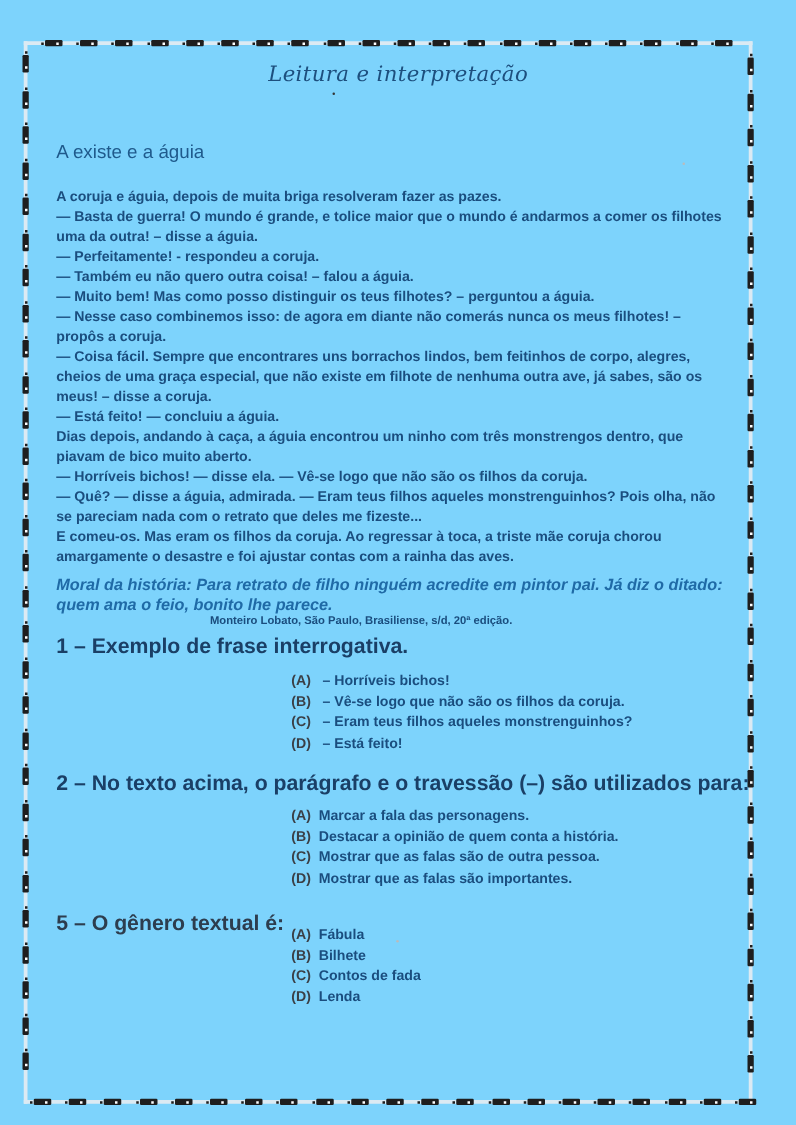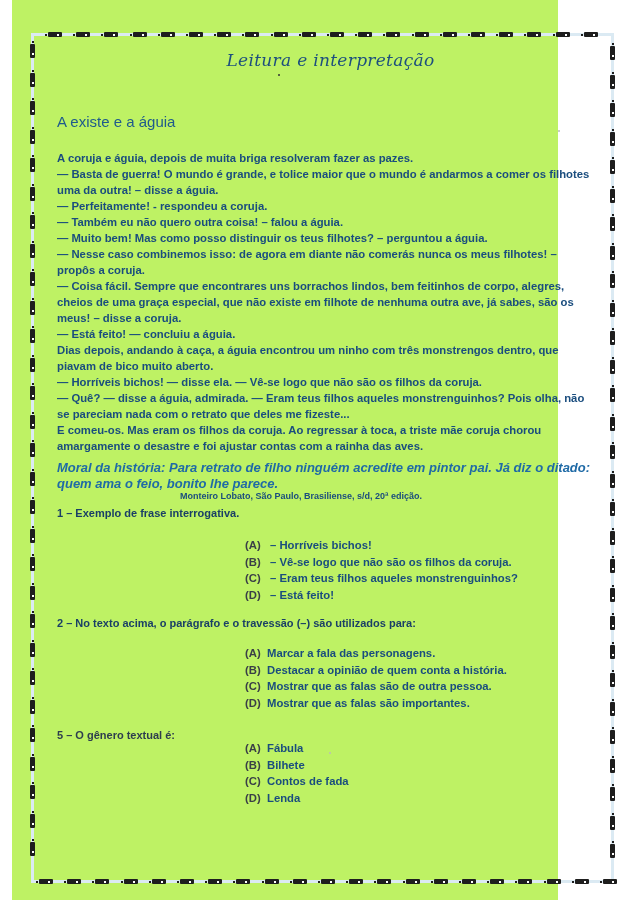--- a/index.html
+++ b/index.html
@@ -1,18 +1,18 @@
 <!DOCTYPE html>
 <html><head>
 <meta charset="utf-8">
 <style>
   html, body { margin: 0; padding: 0; background: #ffffff; }
   body { width: 637px; height: 900px; position: relative; overflow: hidden;
          font-family: "Liberation Sans", "DejaVu Sans", sans-serif; }
-  .page { position: absolute; left: 12px; top: 0; width: 546px; height: 900px; background: #bef264; }
+  .page { position: absolute; left: 0; top: 0; width: 637px; height: 900px; background: #7dd3fc; }
 
   
   .border-line { position: absolute; background: #dbeaf3; }
   .b-top { left: 19px; top: 33px; width: 583px; height: 3px; }
   .b-bottom { left: 19px; top: 880px; width: 583px; height: 3px; }
   .b-left { left: 19px; top: 33px; width: 3px; height: 850px; }
   .b-right { left: 599px; top: 33px; width: 3px; height: 850px; }
   .dash-h { position: absolute; height: 5px; width: 14px; background: #1e1e1e; border-radius: 1px; }
   .dash-h::after { content: ""; position: absolute; right: 3px; top: 1.5px; width: 2px; height: 2px; background: #fff; }
   .dash-h::before { content: ""; position: absolute; left: -3px; top: 1.5px; width: 2px; height: 2px; background: #1e1e1e; }
@@ -28,21 +28,21 @@
   .heading { position: absolute; left: 45px; top: 113px; font-size: 15px; color: #1f5a8c; }
 
   .body-text { position: absolute; left: 45px; top: 150px; width: 540px;
                font-size: 11.3px; line-height: 16px; color: #1a4d7e; font-weight: bold; }
   .body-text p { margin: 0; }
 
   .moral { position: absolute; left: 45px; top: 460px; width: 540px; font-size: 13px;
            line-height: 16px; color: #1f6aa6; font-style: italic; font-weight: bold; }
   .source { position: absolute; left: 168px; top: 491px; font-size: 9px; color: #1a4d7e; font-weight: bold; }
 
-  .question { position: absolute; left: 45px; font-size: 11px; color: #1a3f66; font-weight: bold; }
+  .question { position: absolute; left: 45px; font-size: 17px; color: #1a3f66; font-weight: bold; }
   .q1 { top: 507px; }
   .q2 { top: 617px; }
   .q3 { top: 729px; color: #2d3d4e; }
 
   .options { position: absolute; left: 233px; font-size: 11.3px; line-height: 16.5px; font-weight: bold; }
   .opt-1 { top: 537px; }
   .opt-2 { top: 645px; }
   .opt-3 { top: 740px; }
   .options .opt { display: flex; white-space: nowrap; }
   .options .lbl { color: #3a3f46; width: 22px; display: inline-block; }

